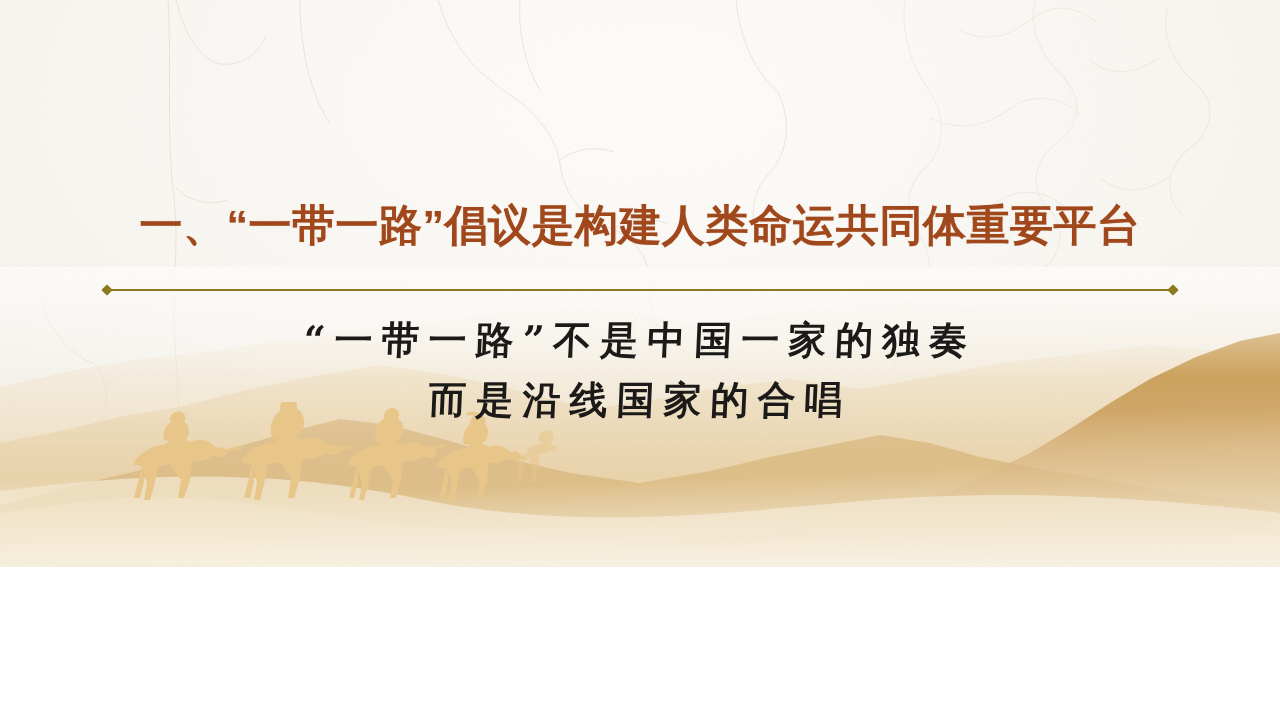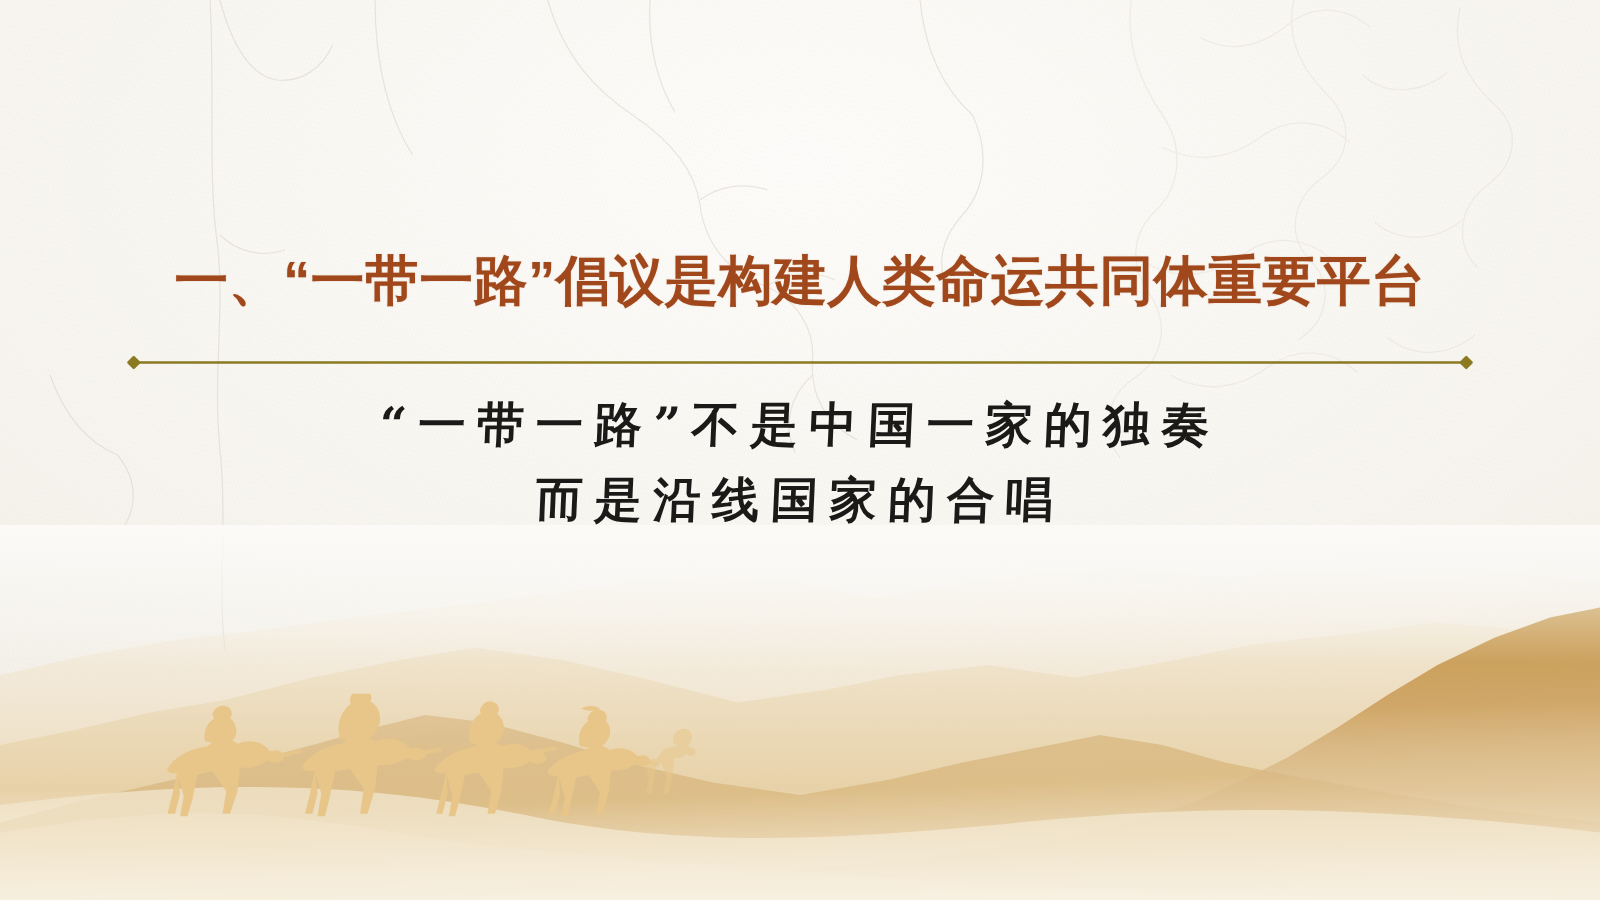--- a/index.html
+++ b/index.html
@@ -7,21 +7,21 @@
     padding: 0;
     background: #ffffff;
   }
   body {
     font-family: "Liberation Sans", sans-serif;
   }
 
   #slide {
     position: relative;
     width: 1280px;
-    height: 720px;
+    height: 567px;
     overflow: hidden;
     background: #fbfaf7;
   }
 
   
   .paper-base {
     position: absolute;
     inset: 0;
     background:
       radial-gradient(ellipse 900px 500px at 50% 18%, #fdfcfa 0%, #f8f6f1 60%, #f4f1ea 100%);

